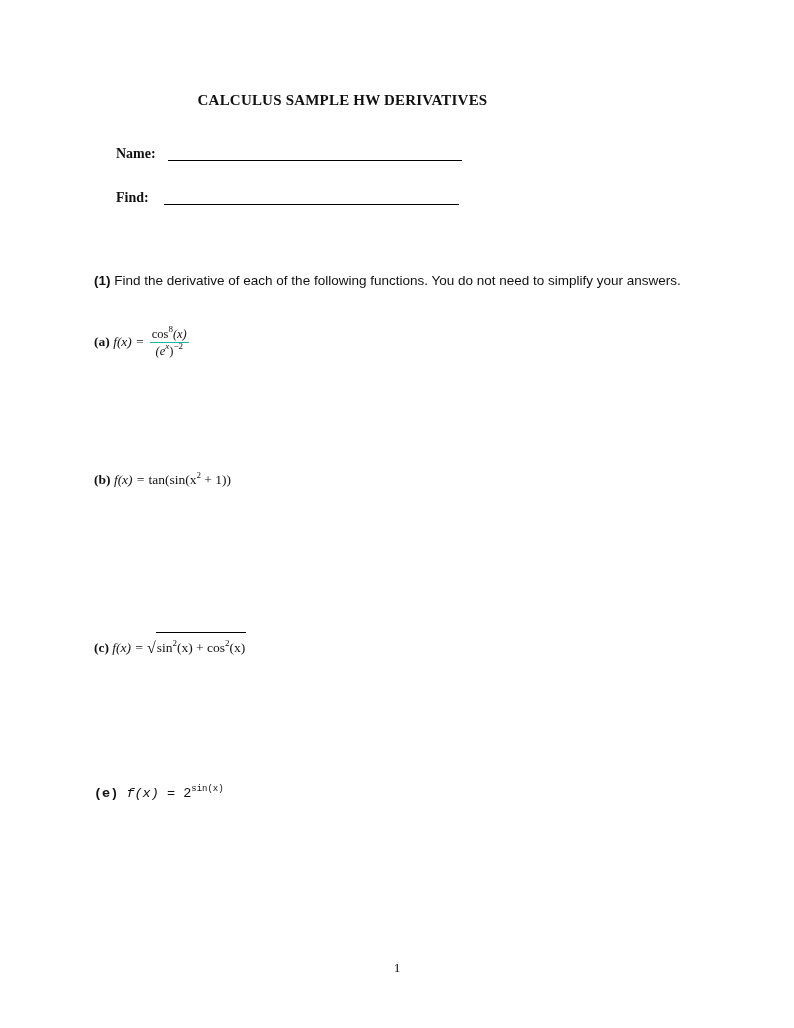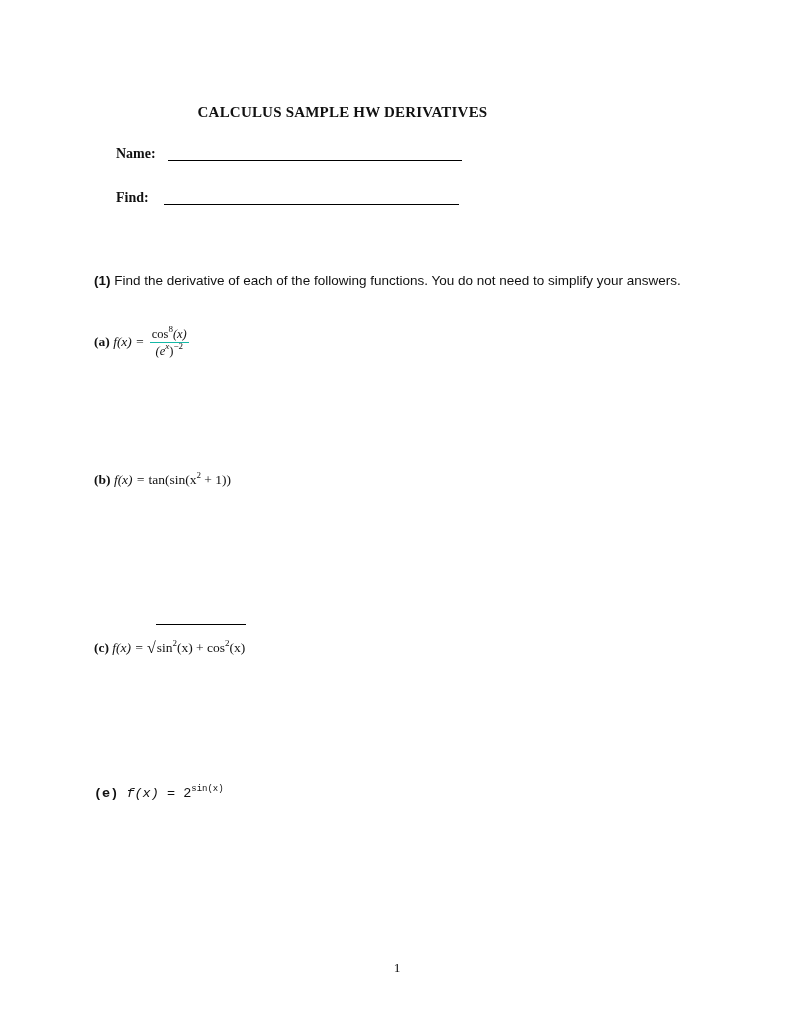--- a/index.html
+++ b/index.html
@@ -12,21 +12,21 @@
       height: 1028px;
       position: relative;
       overflow: hidden;
       font-family: "DejaVu Serif", "Liberation Serif", serif;
       color: #111111;
     }
     .abs { position: absolute; }
     .title {
       left: 0;
       width: 685px;
-      top: 104px;
+      top: 92px;
       text-align: center;
       font-family: "Liberation Serif", "DejaVu Serif", serif;
       font-weight: bold;
       font-size: 15px;
       letter-spacing: 0.2px;
     }
     .field-label {
       font-family: "Liberation Serif", "DejaVu Serif", serif;
       font-weight: bold;
       font-size: 14px;
@@ -67,21 +67,21 @@
       line-height: 14px;
       font-size: 12.5px;
     }
     .sqrt-sign {
       font-size: 16px;
       position: relative;
       top: 1px;
     }
     .radicand {
       border-top: 1px solid #000;
-      padding: 15px 1px 0 1px;
+      padding: 7px 1px 0 1px;
     }
     .page-number {
       left: 0;
       width: 794px;
       top: 960px;
       text-align: center;
       font-family: "Liberation Serif", "DejaVu Serif", serif;
       font-size: 13.5px;
     }
   </style>

